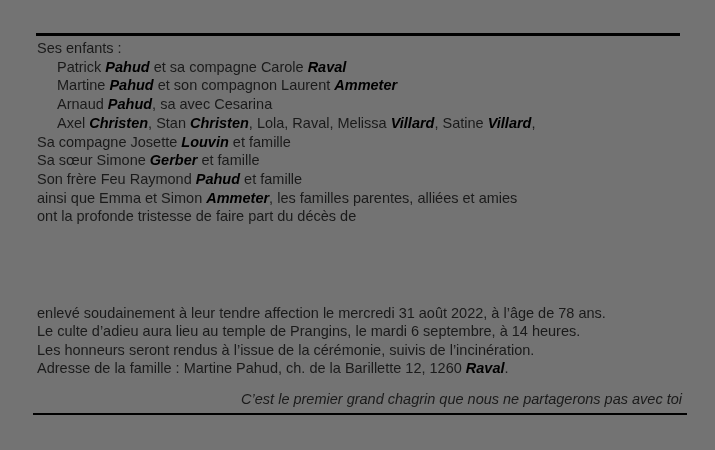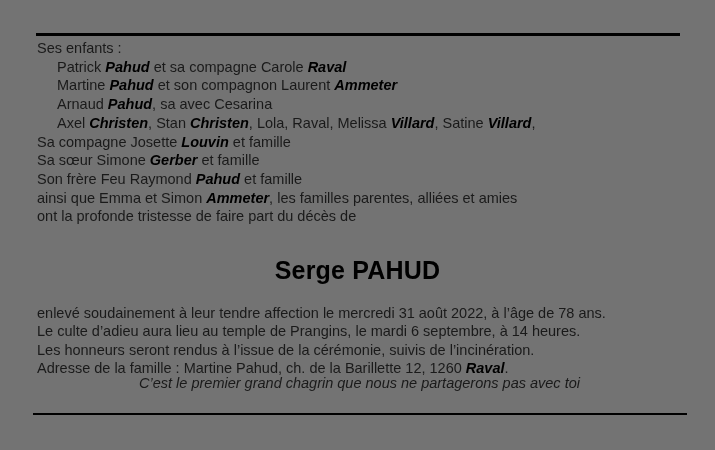--- a/index.html
+++ b/index.html
@@ -66,23 +66,23 @@
     width: 715px;
     text-align: center;
     font-size: 25px;
     font-weight: bold;
     color: #000000;
     letter-spacing: 0.2px;
   }
   .epitaph {
     position: absolute;
     left: 37px;
-    top: 375px;
+    top: 391px;
     width: 645px;
-    text-align: center;
+    text-align: right;
     font-style: italic;
     font-size: 14.5px;
     white-space: nowrap;
   }
 </style>
 </head>
 <body>
 
 <div class="page">
   <div class="rule rule-top"></div>
@@ -93,21 +93,20 @@
       <div class="line indent"><span>Martine </span><span class="b">Pahud</span><span> et son compagnon Laurent </span><span class="b">Ammeter</span></div>
       <div class="line indent"><span>Arnaud </span><span class="b">Pahud</span><span>, sa avec Cesarina</span></div>
       <div class="line indent"><span>Axel </span><span class="b">Christen</span><span>, Stan </span><span class="b">Christen</span><span>, Lola, Raval, Melissa </span><span class="b">Villard</span><span>, Satine </span><span class="b">Villard</span><span>,</span></div>
       <div class="line"><span>Sa compagne Josette </span><span class="b">Louvin</span><span> et famille</span></div>
       <div class="line"><span>Sa sœur Simone </span><span class="b">Gerber</span><span> et famille</span></div>
       <div class="line"><span>Son frère Feu Raymond </span><span class="b">Pahud</span><span> et famille</span></div>
       <div class="line"><span>ainsi que Emma et Simon </span><span class="b">Ammeter</span><span>, les familles parentes, alliées et amies</span></div>
       <div class="line"><span>ont la profonde tristesse de faire part du décès de</span></div>
     </div>
 
-  <div class="title">Serge PAHUD</div>
 
   <div class="details">
       <div class="line"><span>enlevé soudainement à leur tendre affection le mercredi 31 août 2022, à l’âge de 78 ans.</span></div>
       <div class="line"><span>Le culte d’adieu aura lieu au temple de Prangins, le mardi 6 septembre, à 14 heures.</span></div>
       <div class="line"><span>Les honneurs seront rendus à l’issue de la cérémonie, suivis de l’incinération.</span></div>
       <div class="line"><span>Adresse de la famille : Martine Pahud, ch. de la Barillette 12, 1260 </span><span class="b">Raval</span><span>.</span></div>
     </div>
 
   <div class="epitaph">C’est le premier grand chagrin que nous ne partagerons pas avec toi</div>
 

